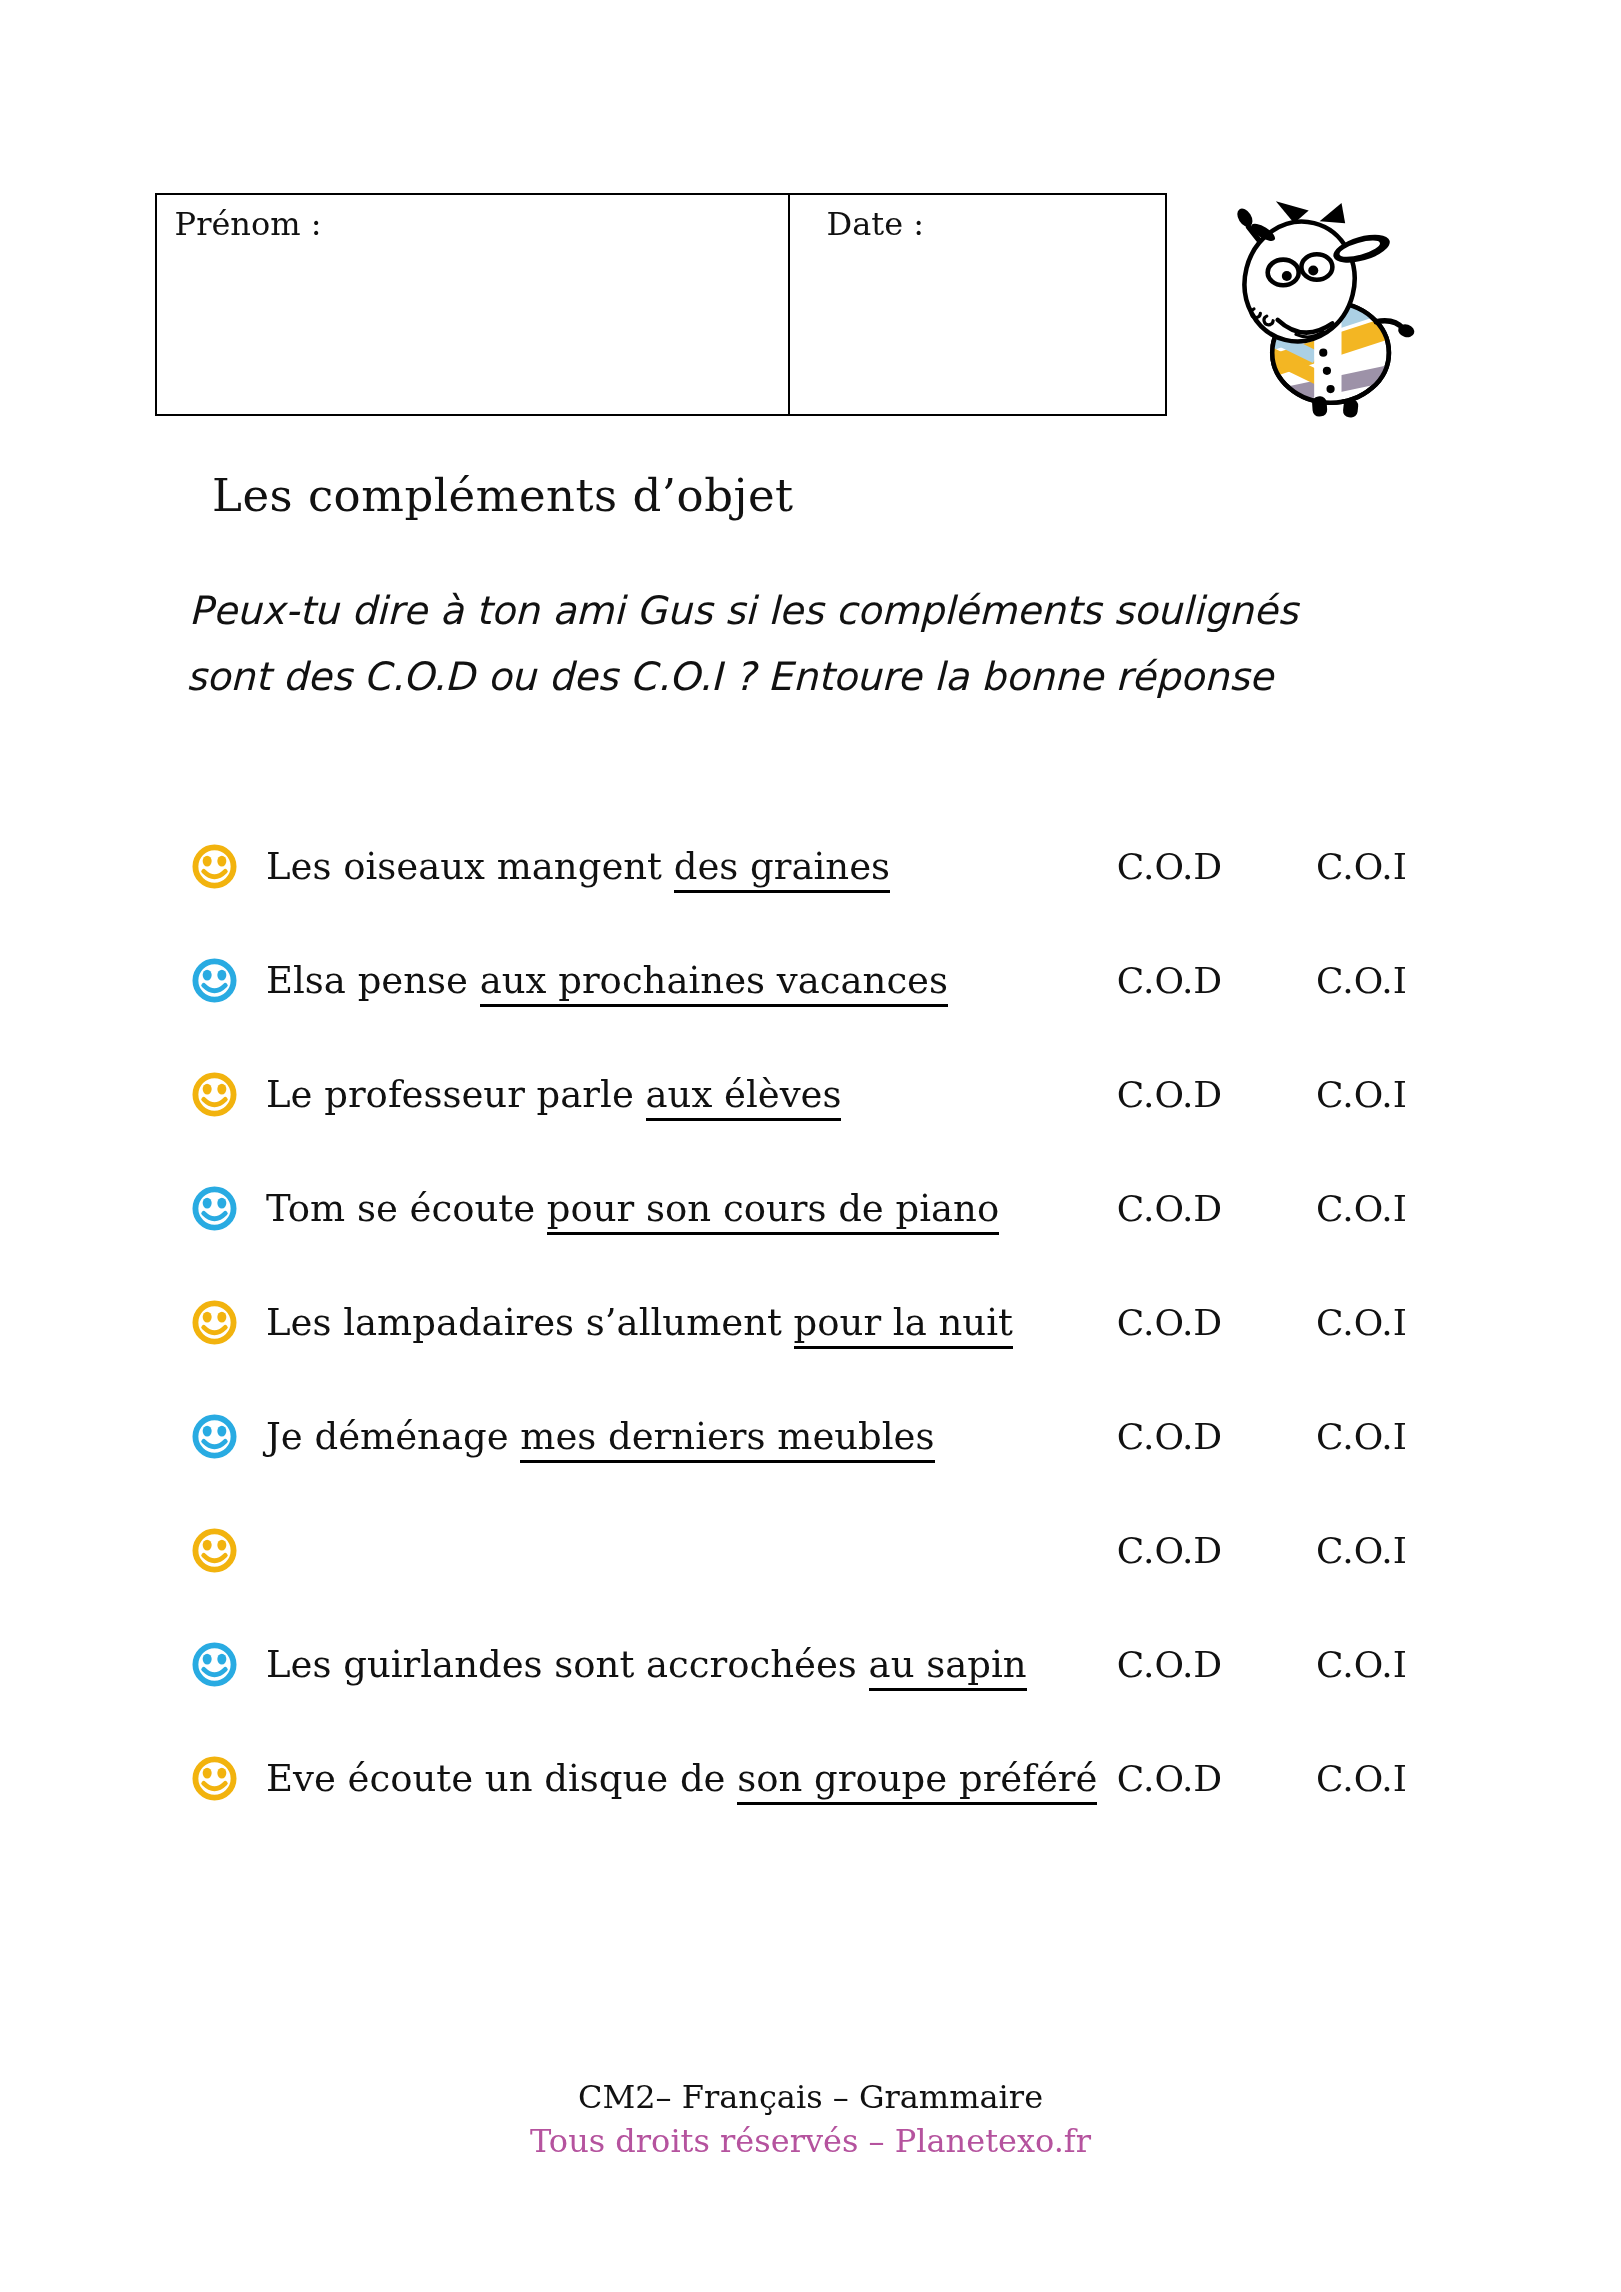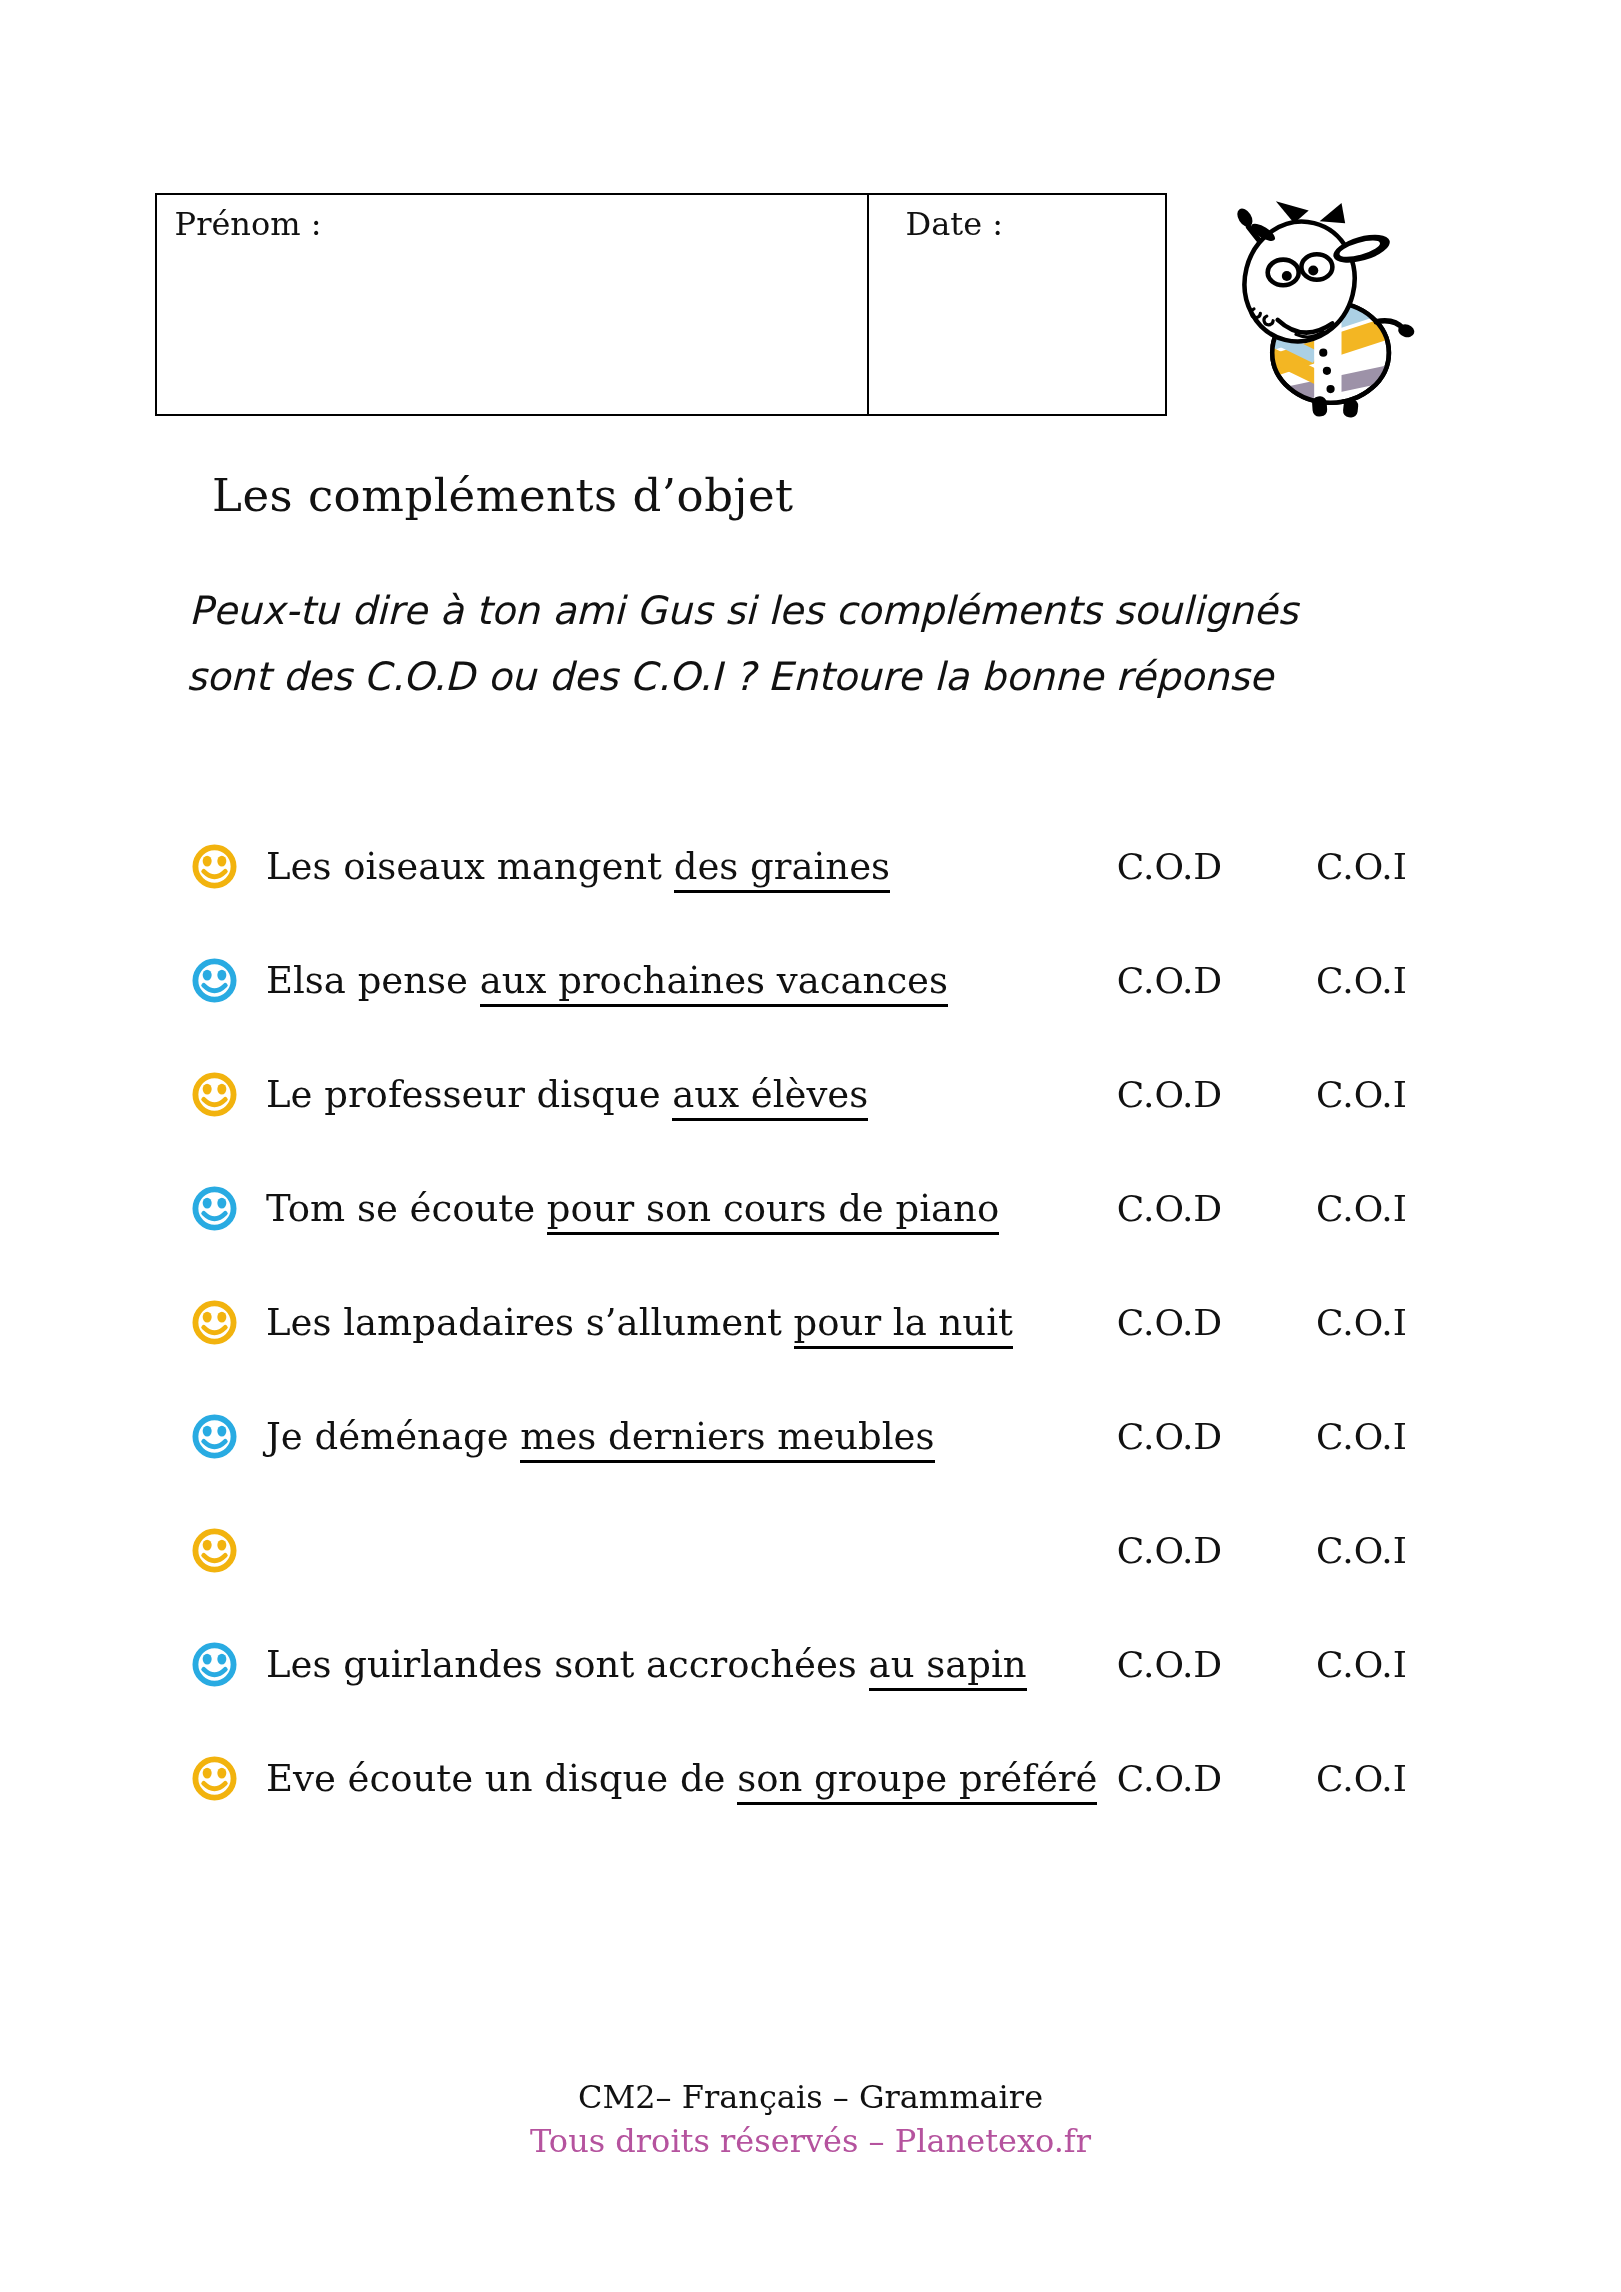--- a/index.html
+++ b/index.html
@@ -13,21 +13,21 @@
     overflow:hidden;
   }
   
   .header-box{
     position:absolute;left:155px;top:193px;
     width:1012px;height:223px;
     border:2.9px solid #000;
     display:flex;box-sizing:border-box;
   }
   .cell{box-sizing:border-box;padding:9.8px 17.6px;font-size:32px;}
-  .cell-prenom{width:712px;border-right:2.9px solid #000;}
+  .cell-prenom{width:633px;border-right:2.9px solid #000;}
   .cell-date{flex:1;margin-left:19px;}
   
   .mascot{position:absolute;left:1223px;top:194px;width:196px;height:227px;}
   .mascot svg{width:100%;height:100%;}
   
   .title{
     position:absolute;left:196px;top:453px;
     font-size:45px;letter-spacing:0.5px;
   }
   
@@ -169,21 +169,21 @@
       <span class="opt opt-cod">C.O.D</span>
       <span class="opt opt-coi">C.O.I</span>
     </div>
 
     <div class="ex-row">
       <span class="smiley smiley-yellow">
           <svg viewBox="0 0 46 46">
             <use href="#smiley-glyph"></use>
           </svg>
         </span>
-      <span class="sentence"><span>Le professeur disque </span><span class="u">aux élèves</span><span></span></span>
+      <span class="sentence"><span>Le professeur parle </span><span class="u">aux élèves</span><span></span></span>
       <span class="opt opt-cod">C.O.D</span>
       <span class="opt opt-coi">C.O.I</span>
     </div>
 
     <div class="ex-row">
       <span class="smiley smiley-blue">
           <svg viewBox="0 0 46 46">
             <use href="#smiley-glyph"></use>
           </svg>
         </span>

